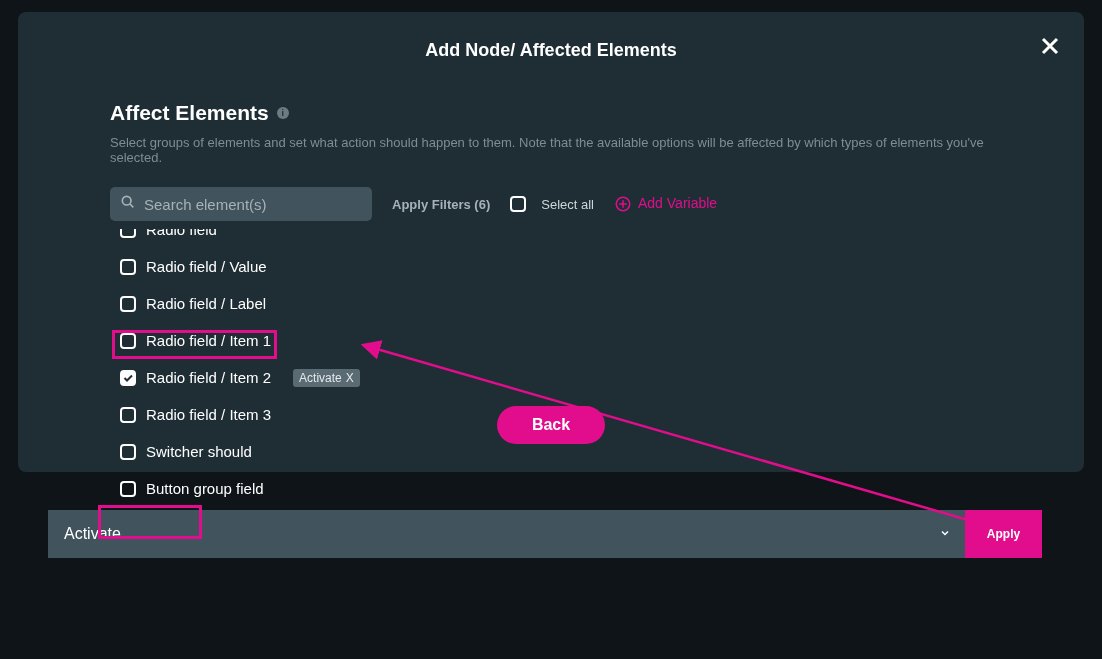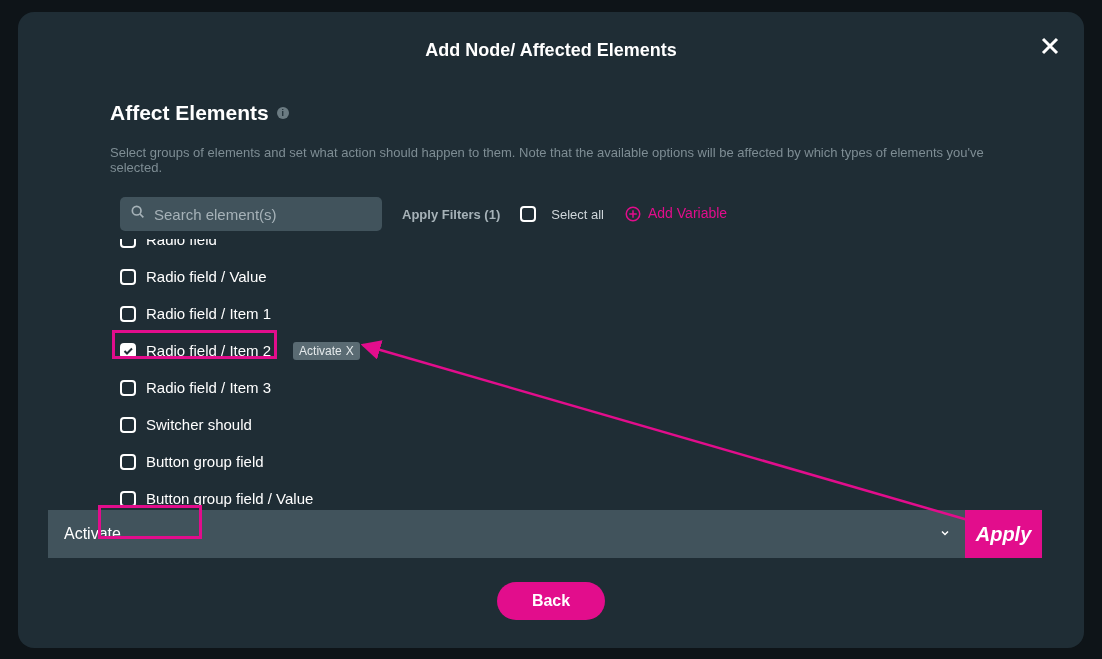--- a/index.html
+++ b/index.html
@@ -8,23 +8,23 @@
     height: 659px;
     background: #0e1418;
     font-family: -apple-system, BlinkMacSystemFont, "Segoe UI", Arial, sans-serif;
     overflow: hidden;
   }
   .modal {
     position: absolute;
     left: 18px;
     top: 12px;
     width: 1066px;
-    height: 636px;
+    height: 460px;
     background: #1f2d35;
-    border-radius: 16px;
+    border-radius: 8px;
     color: #fff;
     padding: 24px 54px 17px 54px;
   }
   .close-btn {
     position: absolute;
     top: 22px;
     right: 22px;
     width: 24px;
     height: 24px;
     cursor: pointer;
@@ -54,28 +54,28 @@
     background: #6b7b82;
     color: #1f2d35;
     border-radius: 50%;
     font-size: 9px;
     font-weight: 700;
     align-items: center;
     justify-content: center;
   }
   .section-desc {
     margin-left: 38px;
-    margin-top: 20px;
+    margin-top: 10px;
     font-size: 13px;
     color: #7e8d94;
   }
   .toolbar {
     display: flex;
     align-items: center;
-    margin-left: 48px;
+    margin-left: 38px;
     margin-top: 22px;
     gap: 20px;
   }
   .search-wrap {
     position: relative;
     width: 262px;
   }
   .search-input {
     width: 100%;
     height: 34px;
@@ -195,25 +195,24 @@
     right: 14px;
     top: 50%;
     transform: translateY(-50%);
   }
   .apply-btn {
     width: 77px;
     background: #e20d8c;
     display: flex;
     align-items: center;
     justify-content: center;
-    font-size: 20px;
+    font-size: 12px;
     font-weight: 600;
     color: #fff;
     cursor: pointer;
-    font-style: italic;
   }
   .footer-btns {
     position: absolute;
     bottom: 28px;
     left: 0;
     right: 0;
     display: flex;
     justify-content: center;
   }
   .pill-btn {
@@ -258,21 +257,21 @@
   <div class="toolbar">
     <div class="search-wrap">
       <span class="search-icon">
         <svg width="16" height="16" viewBox="0 0 24 24" fill="none" stroke="#a6b2b8" stroke-width="2.5">
             <circle cx="10" cy="10" r="6.5"></circle>
             <path d="M20 20 L15 15"></path>
           </svg>
       </span>
       <input class="search-input" placeholder="Search element(s)" style="">
     </div>
-    <span class="filters-link">Apply Filters (1)</span>
+    <span class="filters-link">Apply Filters (6)</span>
     <div class="selectall">
       <span class="cb"></span>
       <span class="selectall-label">Select all</span>
     </div>
     <div class="addvar">
       <span class="plus-icon">
         <svg width="18" height="18" viewBox="0 0 24 24" fill="none" stroke="#e20d8c" stroke-width="2">
             <circle cx="12" cy="12" r="9"></circle>
             <path d="M12 7v10M7 12h10"></path>
           </svg>
@@ -286,20 +285,24 @@
         <div class="elem-row">
           <span class="cb"></span>
           <span>Radio field</span>
         </div>
         <div class="elem-row">
           <span class="cb"></span>
           <span>Radio field / Value</span>
         </div>
         <div class="elem-row">
           <span class="cb"></span>
+          <span>Radio field / Label</span>
+        </div>
+        <div class="elem-row">
+          <span class="cb"></span>
           <span>Radio field / Item 1</span>
         </div>
         <div class="elem-row">
           <span class="cb checked">
             <svg width="12" height="12" viewBox="0 0 24 24" fill="none" stroke-width="4">
               <path d="M5 12l5 5L20 7"></path>
             </svg>
           </span>
           <span>Radio field / Item 2</span>
           <span class="badge">

